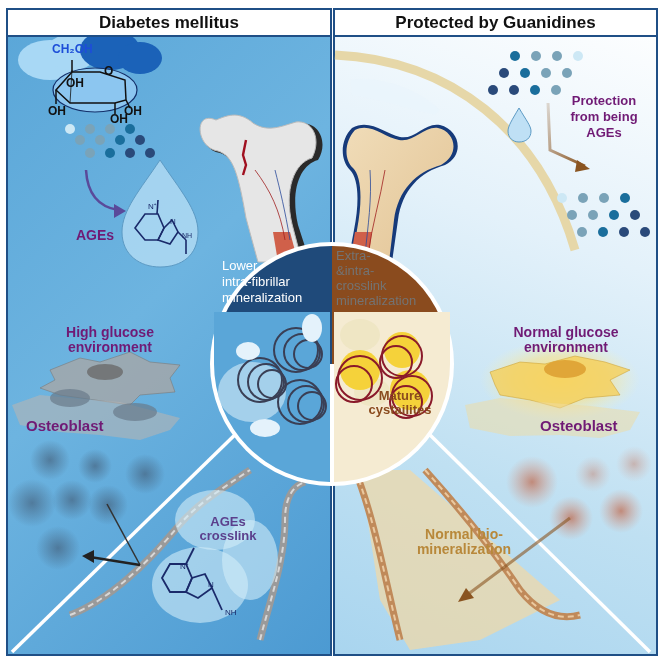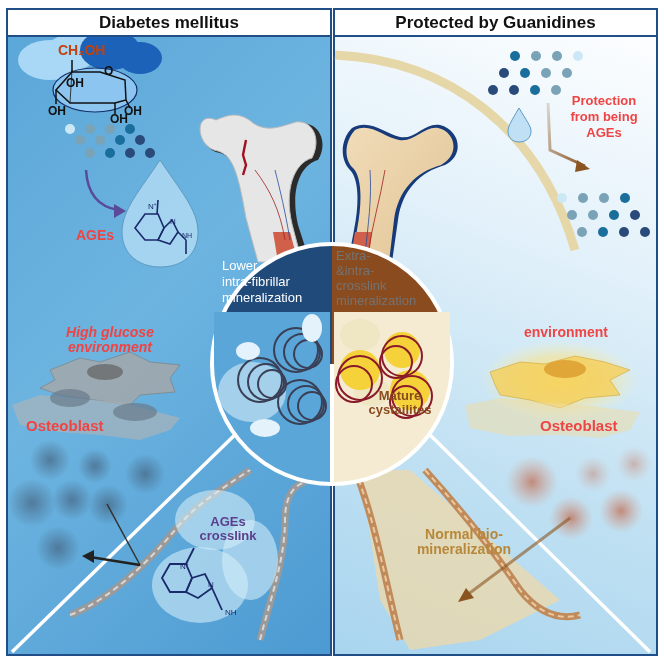--- a/index.html
+++ b/index.html
@@ -3,21 +3,21 @@
 <meta charset="utf-8">
 <style>
   html,body{margin:0;padding:0;}
   body{width:664px;height:664px;overflow:hidden;background:#fff;font-family:"Liberation Sans",sans-serif;}
   .frame{position:relative;width:664px;height:664px;}
   .panel{position:absolute;top:8px;height:648px;box-sizing:border-box;border:2px solid #1f4f86;overflow:hidden;}
   .panel.left{left:6px;width:326px;background:linear-gradient(135deg,#5aa6d8 0%,#6db4e0 45%,#4c9ad2 100%);}
   .panel.right{left:333px;width:325px;background:linear-gradient(200deg,#ffffff 0%,#e3f1fa 35%,#bfe0f2 70%,#a9d5ef 100%);}
   .title-bar{position:absolute;left:0;top:0;right:0;height:25px;background:#fff;border-bottom:2px solid #1f4f86;text-align:center;font-weight:bold;font-size:17px;line-height:25px;color:#111;z-index:5;}
   .abs{position:absolute;}
-  .lbl{position:absolute;font-weight:bold;color:#ef4444;text-align:center;z-index:6;line-height:1.05;}
+  .lbl{position:absolute;font-weight:bold;color:#701a75;text-align:center;z-index:6;line-height:1.05;}
   svg.layer{position:absolute;left:0;top:0;width:664px;height:664px;pointer-events:none;}
 </style>
 </head>
 <body>
 
 <div class="frame">
 
   <div class="panel left">
     <div class="title-bar">Diabetes mellitus</div>
   </div>
@@ -245,21 +245,21 @@
         <circle cx="360" cy="378" r="22"></circle>
           <circle cx="354" cy="384" r="18"></circle>
         <circle cx="402" cy="356" r="20"></circle>
           <circle cx="396" cy="362" r="16"></circle>
         <circle cx="412" cy="396" r="20"></circle>
           <circle cx="406" cy="402" r="16"></circle>
       </g>
     </g>
   </svg>
 
-  <div class="abs" style="left:58px;top:42px;font-weight:bold;font-size:14px;color:#c2410c;">CH₂OH</div>
+  <div class="abs" style="left:52px;top:42px;font-weight:bold;font-size:12px;color:#1d4ed8;">CH₂OH</div>
   <div class="abs" style="left:104px;top:64px;font-weight:bold;font-size:12px;color:#111;">O</div>
   <div class="abs" style="left:66px;top:76px;font-weight:bold;font-size:12px;color:#111;">OH</div>
   <div class="abs" style="left:48px;top:104px;font-weight:bold;font-size:12px;color:#111;">OH</div>
   <div class="abs" style="left:110px;top:112px;font-weight:bold;font-size:12px;color:#111;">OH</div>
   <div class="abs" style="left:124px;top:104px;font-weight:bold;font-size:12px;color:#111;">OH</div>
 
   <div class="lbl" style="left:76px;top:228px;font-size:14px;">AGEs</div>
   <div class="abs" style="left:148px;top:200px;font-size:8px;color:#1a2a6a;">N⁺</div>
   <div class="abs" style="left:170px;top:217px;font-size:8px;color:#1a2a6a;">N</div>
   <div class="abs" style="left:182px;top:232px;font-size:7px;color:#1a2a6a;">NH</div>
@@ -280,27 +280,28 @@
     <div>Mature</div>
     <div>cystailites</div>
   </div>
 
   <div class="lbl" style="left:556px;top:93px;width:96px;font-size:13px;line-height:16px;">
     <div>Protection</div>
     <div>from being</div>
     <div>AGEs</div>
   </div>
 
-  <div class="lbl" style="left:40px;top:325px;width:140px;font-size:14px;font-style:italic;">
+  <div class="lbl" style="left:40px;top:325px;width:140px;font-size:14px;">
     <div>High glucose</div>
     <div>environment</div>
   </div>
   <div class="lbl" style="left:26px;top:418px;font-size:15px;">Osteoblast</div>
 
   <div class="lbl" style="left:496px;top:325px;width:140px;font-size:14px;">
+    <div>Normal glucose</div>
     <div>environment</div>
   </div>
   <div class="lbl" style="left:540px;top:418px;font-size:15px;">Osteoblast</div>
 
   <div class="lbl" style="left:188px;top:515px;width:80px;font-size:13px;color:#5b3f8c;">
     <div>AGEs</div>
     <div>crosslink</div>
   </div>
   <div class="abs" style="left:180px;top:560px;font-size:8px;color:#1a2a6a;z-index:6;">N⁺</div>
   <div class="abs" style="left:208px;top:580px;font-size:8px;color:#1a2a6a;z-index:6;">N</div>

